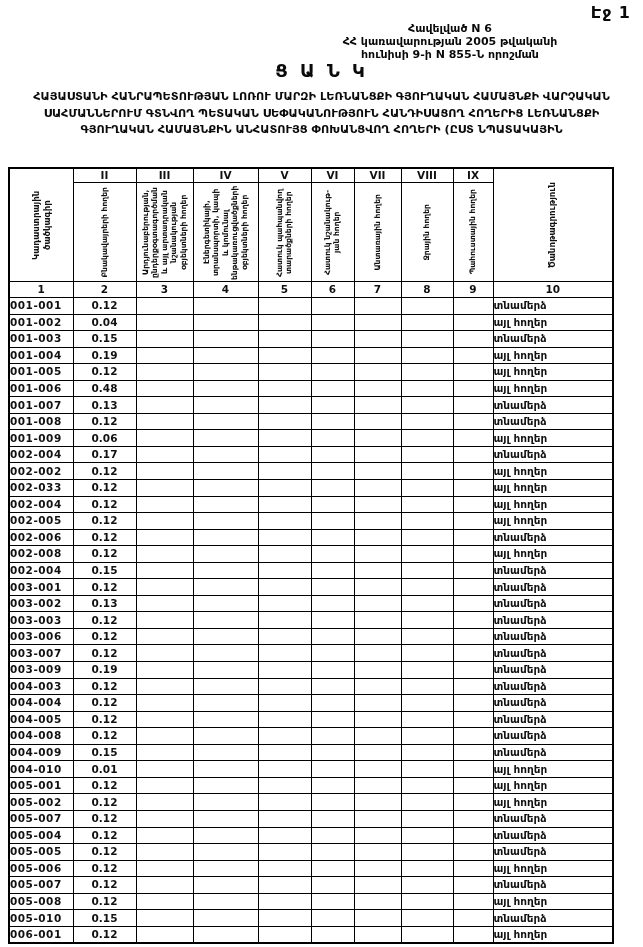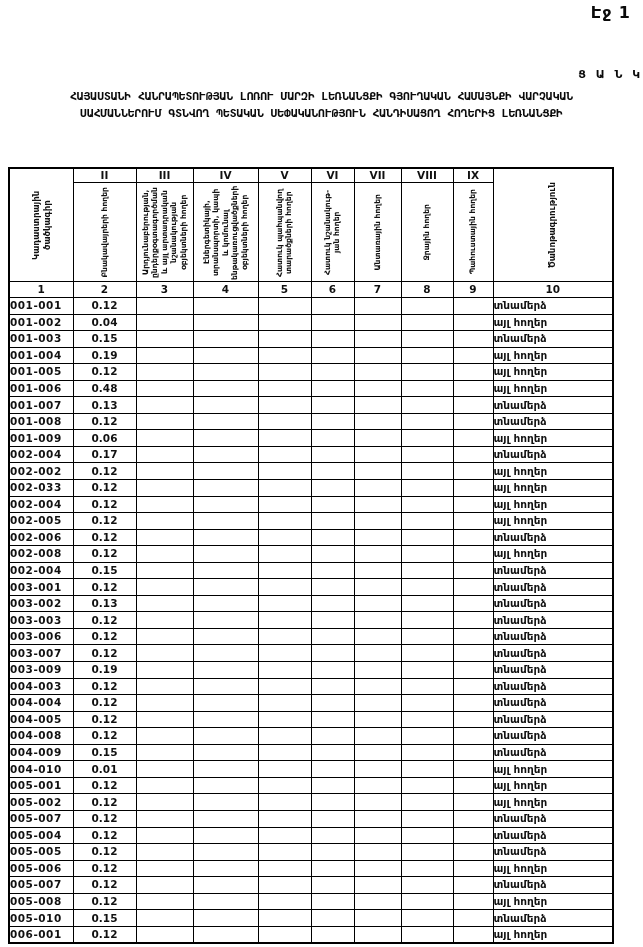--- a/index.html
+++ b/index.html
@@ -12,26 +12,26 @@
   .page{position:absolute;inset:0;}
   .page-label{
     position:absolute;top:3px;right:12px;
     font-size:16px;font-weight:bold;letter-spacing:1px;
   }
   .appendix{
     position:absolute;top:22px;right:28px;width:330px;
     text-align:center;font-size:11px;font-weight:bold;line-height:13px;
   }
   .doc-title{
-    position:absolute;top:68px;left:0;width:100%;
-    text-align:right;font-size:11px;font-weight:bold;letter-spacing:3px;
+    position:absolute;top:60px;left:0;width:100%;
+    text-align:center;font-size:18px;font-weight:bold;letter-spacing:3px;
   }
   .doc-subtitle{
     position:absolute;top:89px;left:6px;width:631px;
-    text-align:center;font-size:11.3px;font-weight:bold;line-height:16.5px;font-family:Liberation Mono, monospace;
+    text-align:center;font-size:11.3px;font-weight:bold;line-height:16.5px;
   }
   table.landtable{
     position:absolute;top:167px;left:8px;width:604px;
     border-collapse:collapse;table-layout:fixed;
     border:2px solid #000;
   }
   table.landtable td{
     border:1px solid #000;padding:0;overflow:hidden;
     font-size:10.5px;font-weight:bold;color:#111;
   }
@@ -54,26 +54,32 @@
   td.val{text-align:center;margin-top:44px;}
   td.note{padding-left:4px;text-align:left;font-size:10px;}
 </style>
 </head>
 <body>
 
 <div class="page">
 
   <div class="page-label">Էջ 1</div>
 
+  <div class="appendix">
+    <div>Հավելված N 6</div>
+    <div>ՀՀ կառավարության 2005 թվականի</div>
+    <div>հունիսի 9-ի N 855-Ն որոշման</div>
+  </div>
 
   <div class="doc-title">Ց Ա Ն Կ</div>
 
   <div class="doc-subtitle">
     <div>ՀԱՅԱՍՏԱՆԻ ՀԱՆՐԱՊԵՏՈՒԹՅԱՆ ԼՈՌՈՒ ՄԱՐԶԻ ԼԵՌՆԱՆՑՔԻ ԳՅՈՒՂԱԿԱՆ ՀԱՄԱՅՆՔԻ ՎԱՐՉԱԿԱՆ</div>
     <div>ՍԱՀՄԱՆՆԵՐՈՒՄ ԳՏՆՎՈՂ ՊԵՏԱԿԱՆ ՍԵՓԱԿԱՆՈՒԹՅՈՒՆ ՀԱՆԴԻՍԱՑՈՂ ՀՈՂԵՐԻՑ ԼԵՌՆԱՆՑՔԻ</div>
+    <div>ԳՅՈՒՂԱԿԱՆ ՀԱՄԱՅՆՔԻՆ ԱՆՀԱՏՈՒՅՑ ՓՈԽԱՆՑՎՈՂ ՀՈՂԵՐԻ (ԸՍՏ ՆՊԱՏԱԿԱՅԻՆ</div>
   </div>
 
   <table class="landtable">
     <colgroup>
       <col style="width:64px">
         <col style="width:63px">
         <col style="width:57px">
       <col style="width:65px">
         <col style="width:53px">
         <col style="width:43px">

